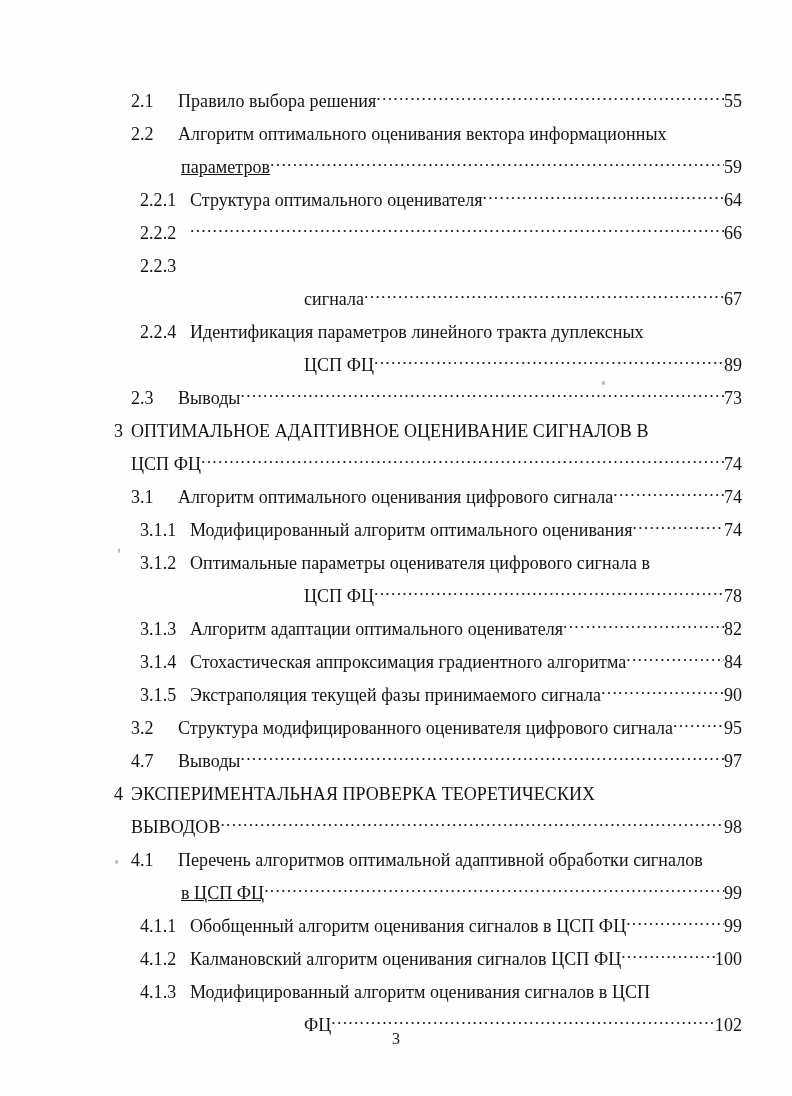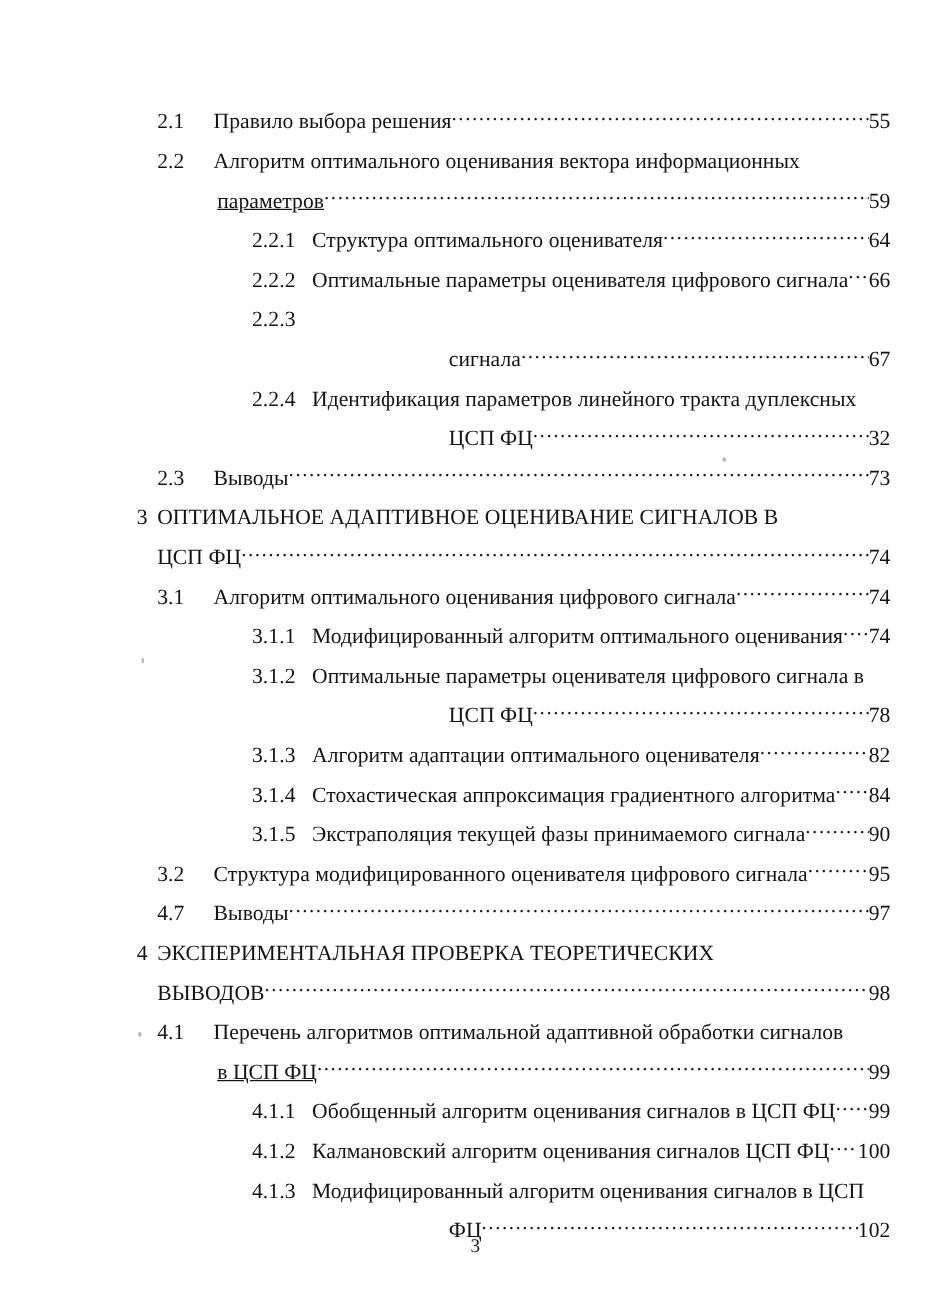--- a/index.html
+++ b/index.html
@@ -45,21 +45,21 @@
   
   .num {
     flex: 0 0 auto;
     text-align: left;
   }
   
   .lvl1 .num    { width: 17px; margin-left: 0px; }
   
   .lvl2 .num    { width: 47px; margin-left: 17px; }
   
-  .lvl3 .num    { width: 50px; margin-left: 96px; }
+  .lvl3 .num    { width: 50px; margin-left: 26px; }
 
   
   .title {
     flex: 0 0 auto;
   }
   .lvl1 .title {
     text-transform: none;
   }
 
   
@@ -136,42 +136,41 @@
         <span class="pg">59</span>
       </div>
       <div class="toc-line lvl3">
         <span class="num">2.2.1</span>
         <span class="title">Структура оптимального оценивателя</span>
         <span class="leader"></span>
         <span class="pg">64</span>
       </div>
       <div class="toc-line lvl3">
         <span class="num">2.2.2</span>
-        <span class="title">Оптимальные параметры оценивателя цифрового сигнала</span>
         <span class="leader"></span>
         <span class="pg">66</span>
       </div>
       <div class="toc-line lvl3 noleader">
         <span class="num">2.2.3</span>
       </div>
       <div class="toc-line lvl3 cont-l3">
         <span class="num"></span>
         <span class="title">сигнала</span>
         <span class="leader"></span>
         <span class="pg">67</span>
       </div>
       <div class="toc-line lvl3 noleader">
         <span class="num">2.2.4</span>
         <span class="title">Идентификация параметров линейного тракта дуплексных</span>
       </div>
       <div class="toc-line lvl3 cont-l3">
         <span class="num"></span>
         <span class="title">ЦСП ФЦ</span>
         <span class="leader"></span>
-        <span class="pg">32</span>
+        <span class="pg">89</span>
       </div>
       <div class="toc-line lvl2">
         <span class="num">2.3</span>
         <span class="title">Выводы</span>
         <span class="leader"></span>
         <span class="pg">73</span>
       </div>
       <div class="toc-line lvl1 noleader">
         <span class="num">3</span>
         <span class="title">ОПТИМАЛЬНОЕ АДАПТИВНОЕ ОЦЕНИВАНИЕ СИГНАЛОВ В</span>

